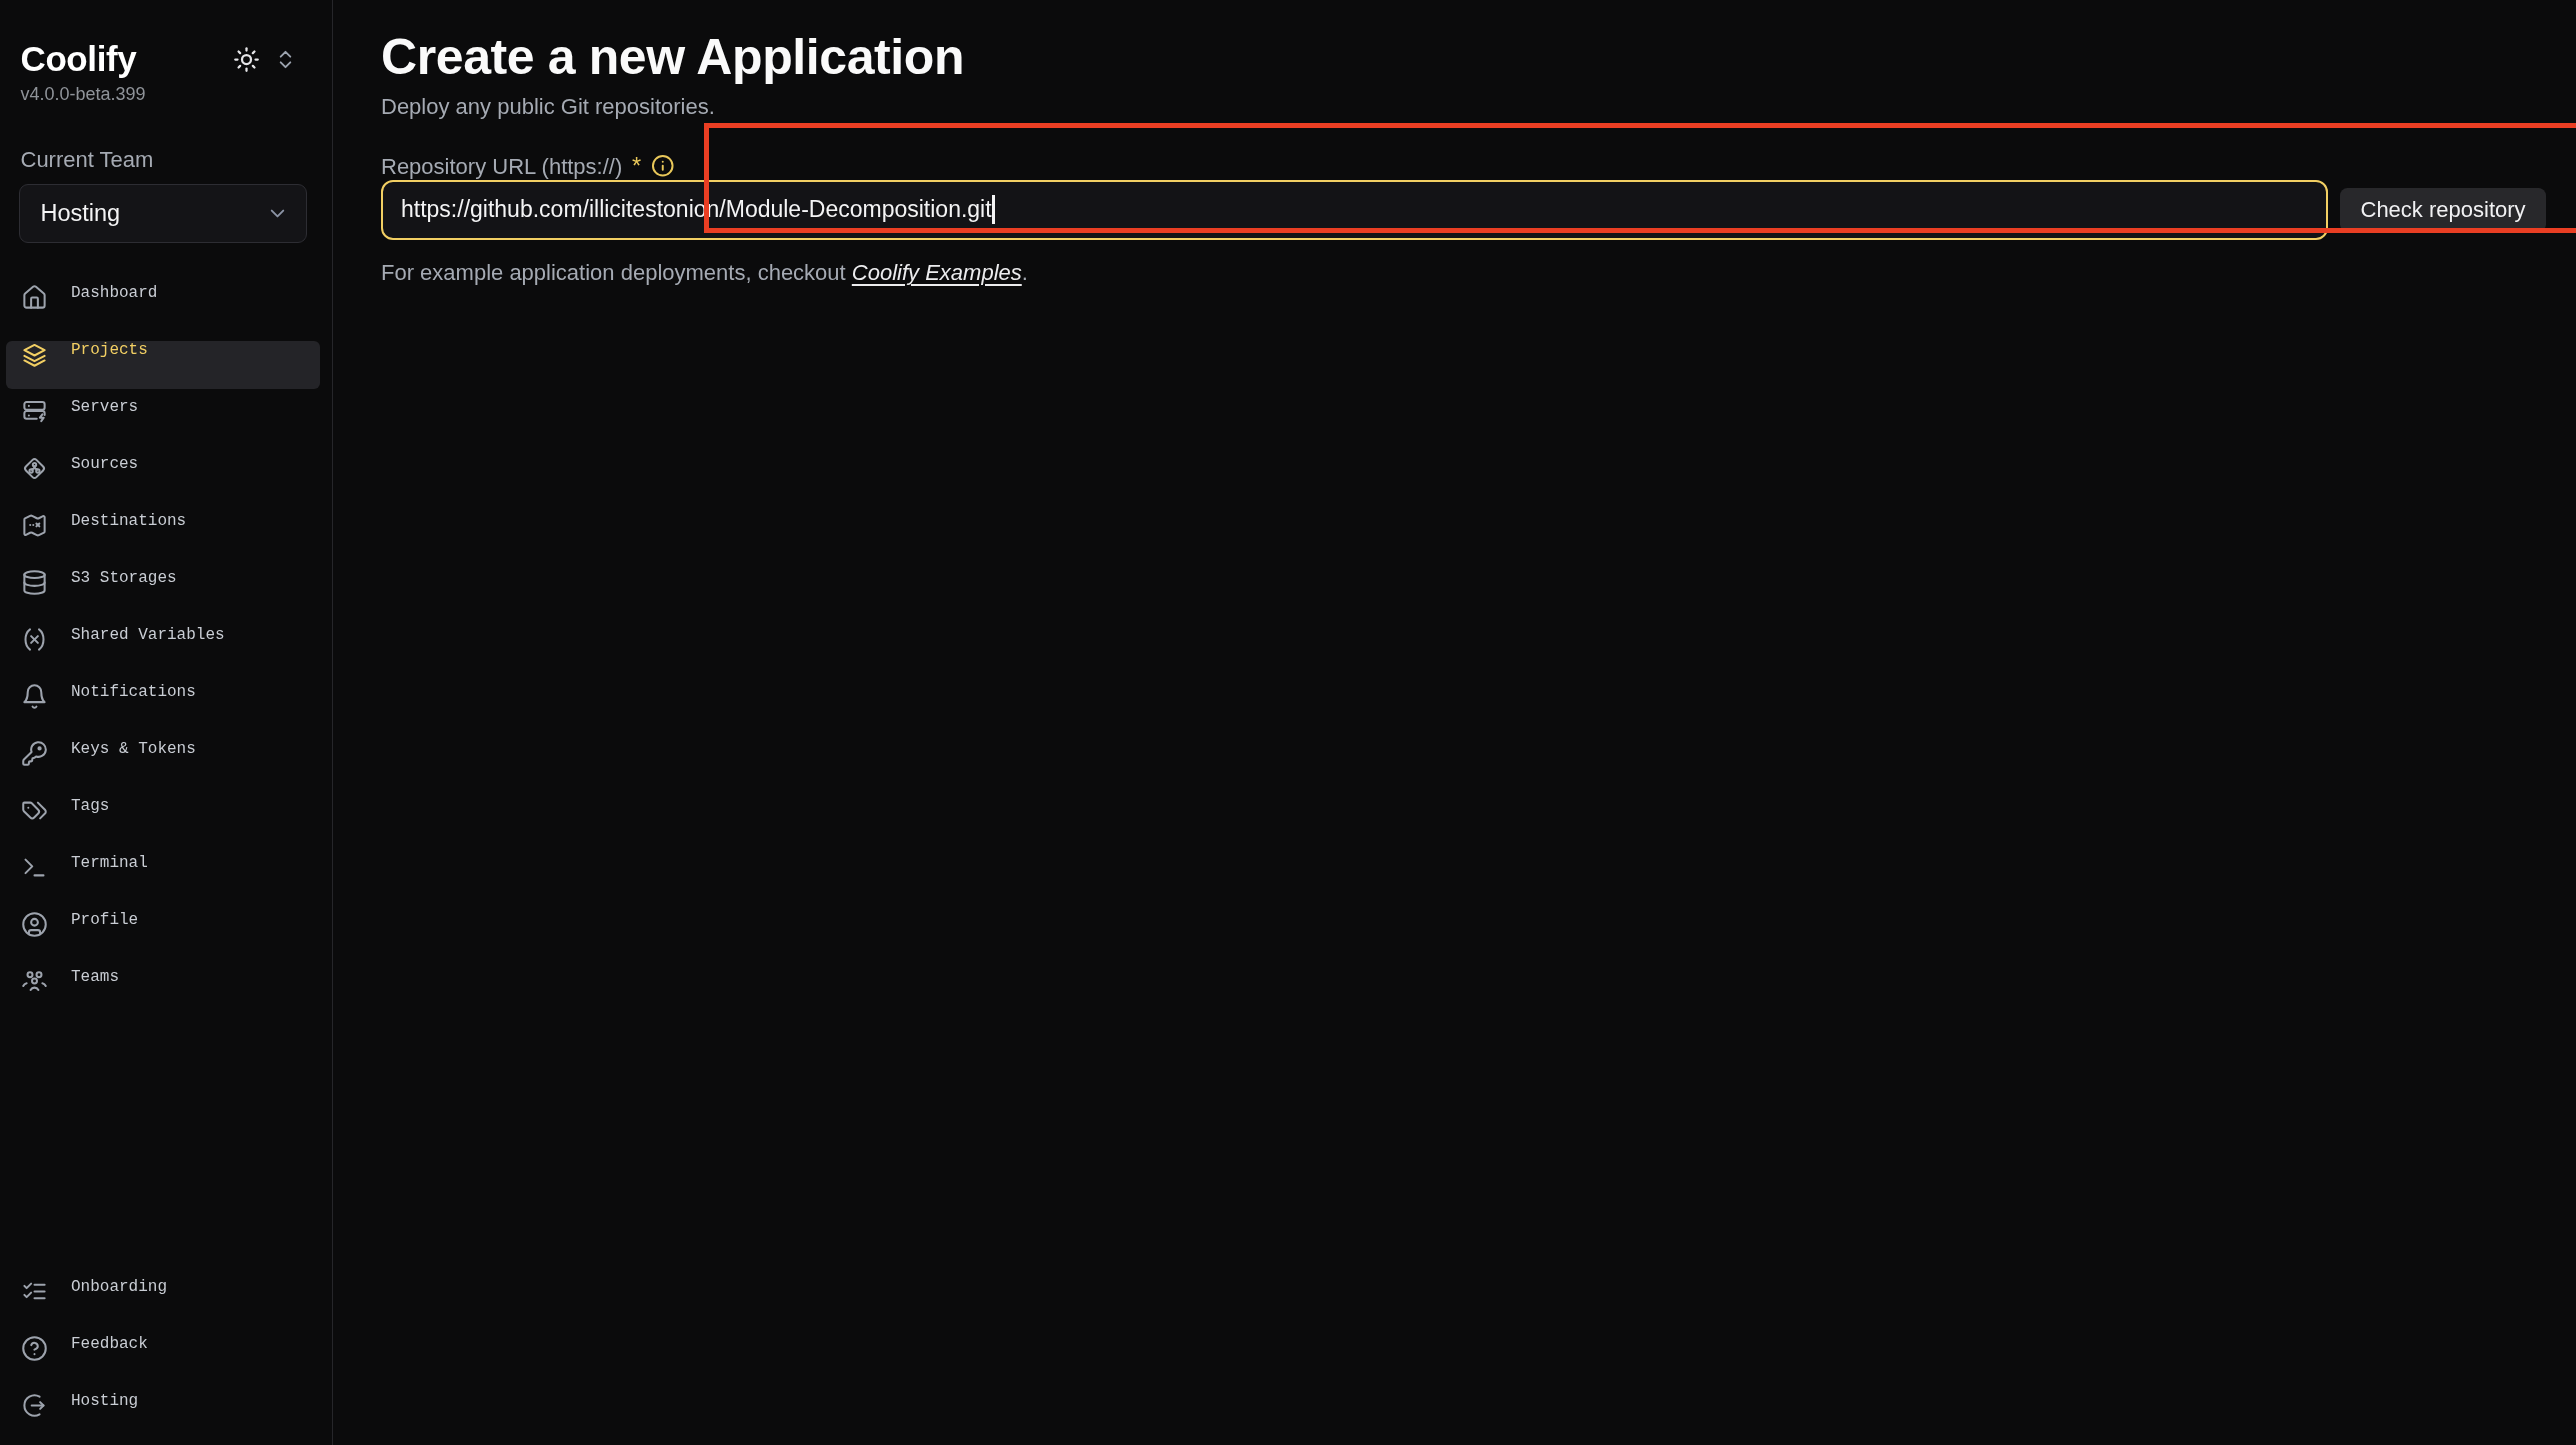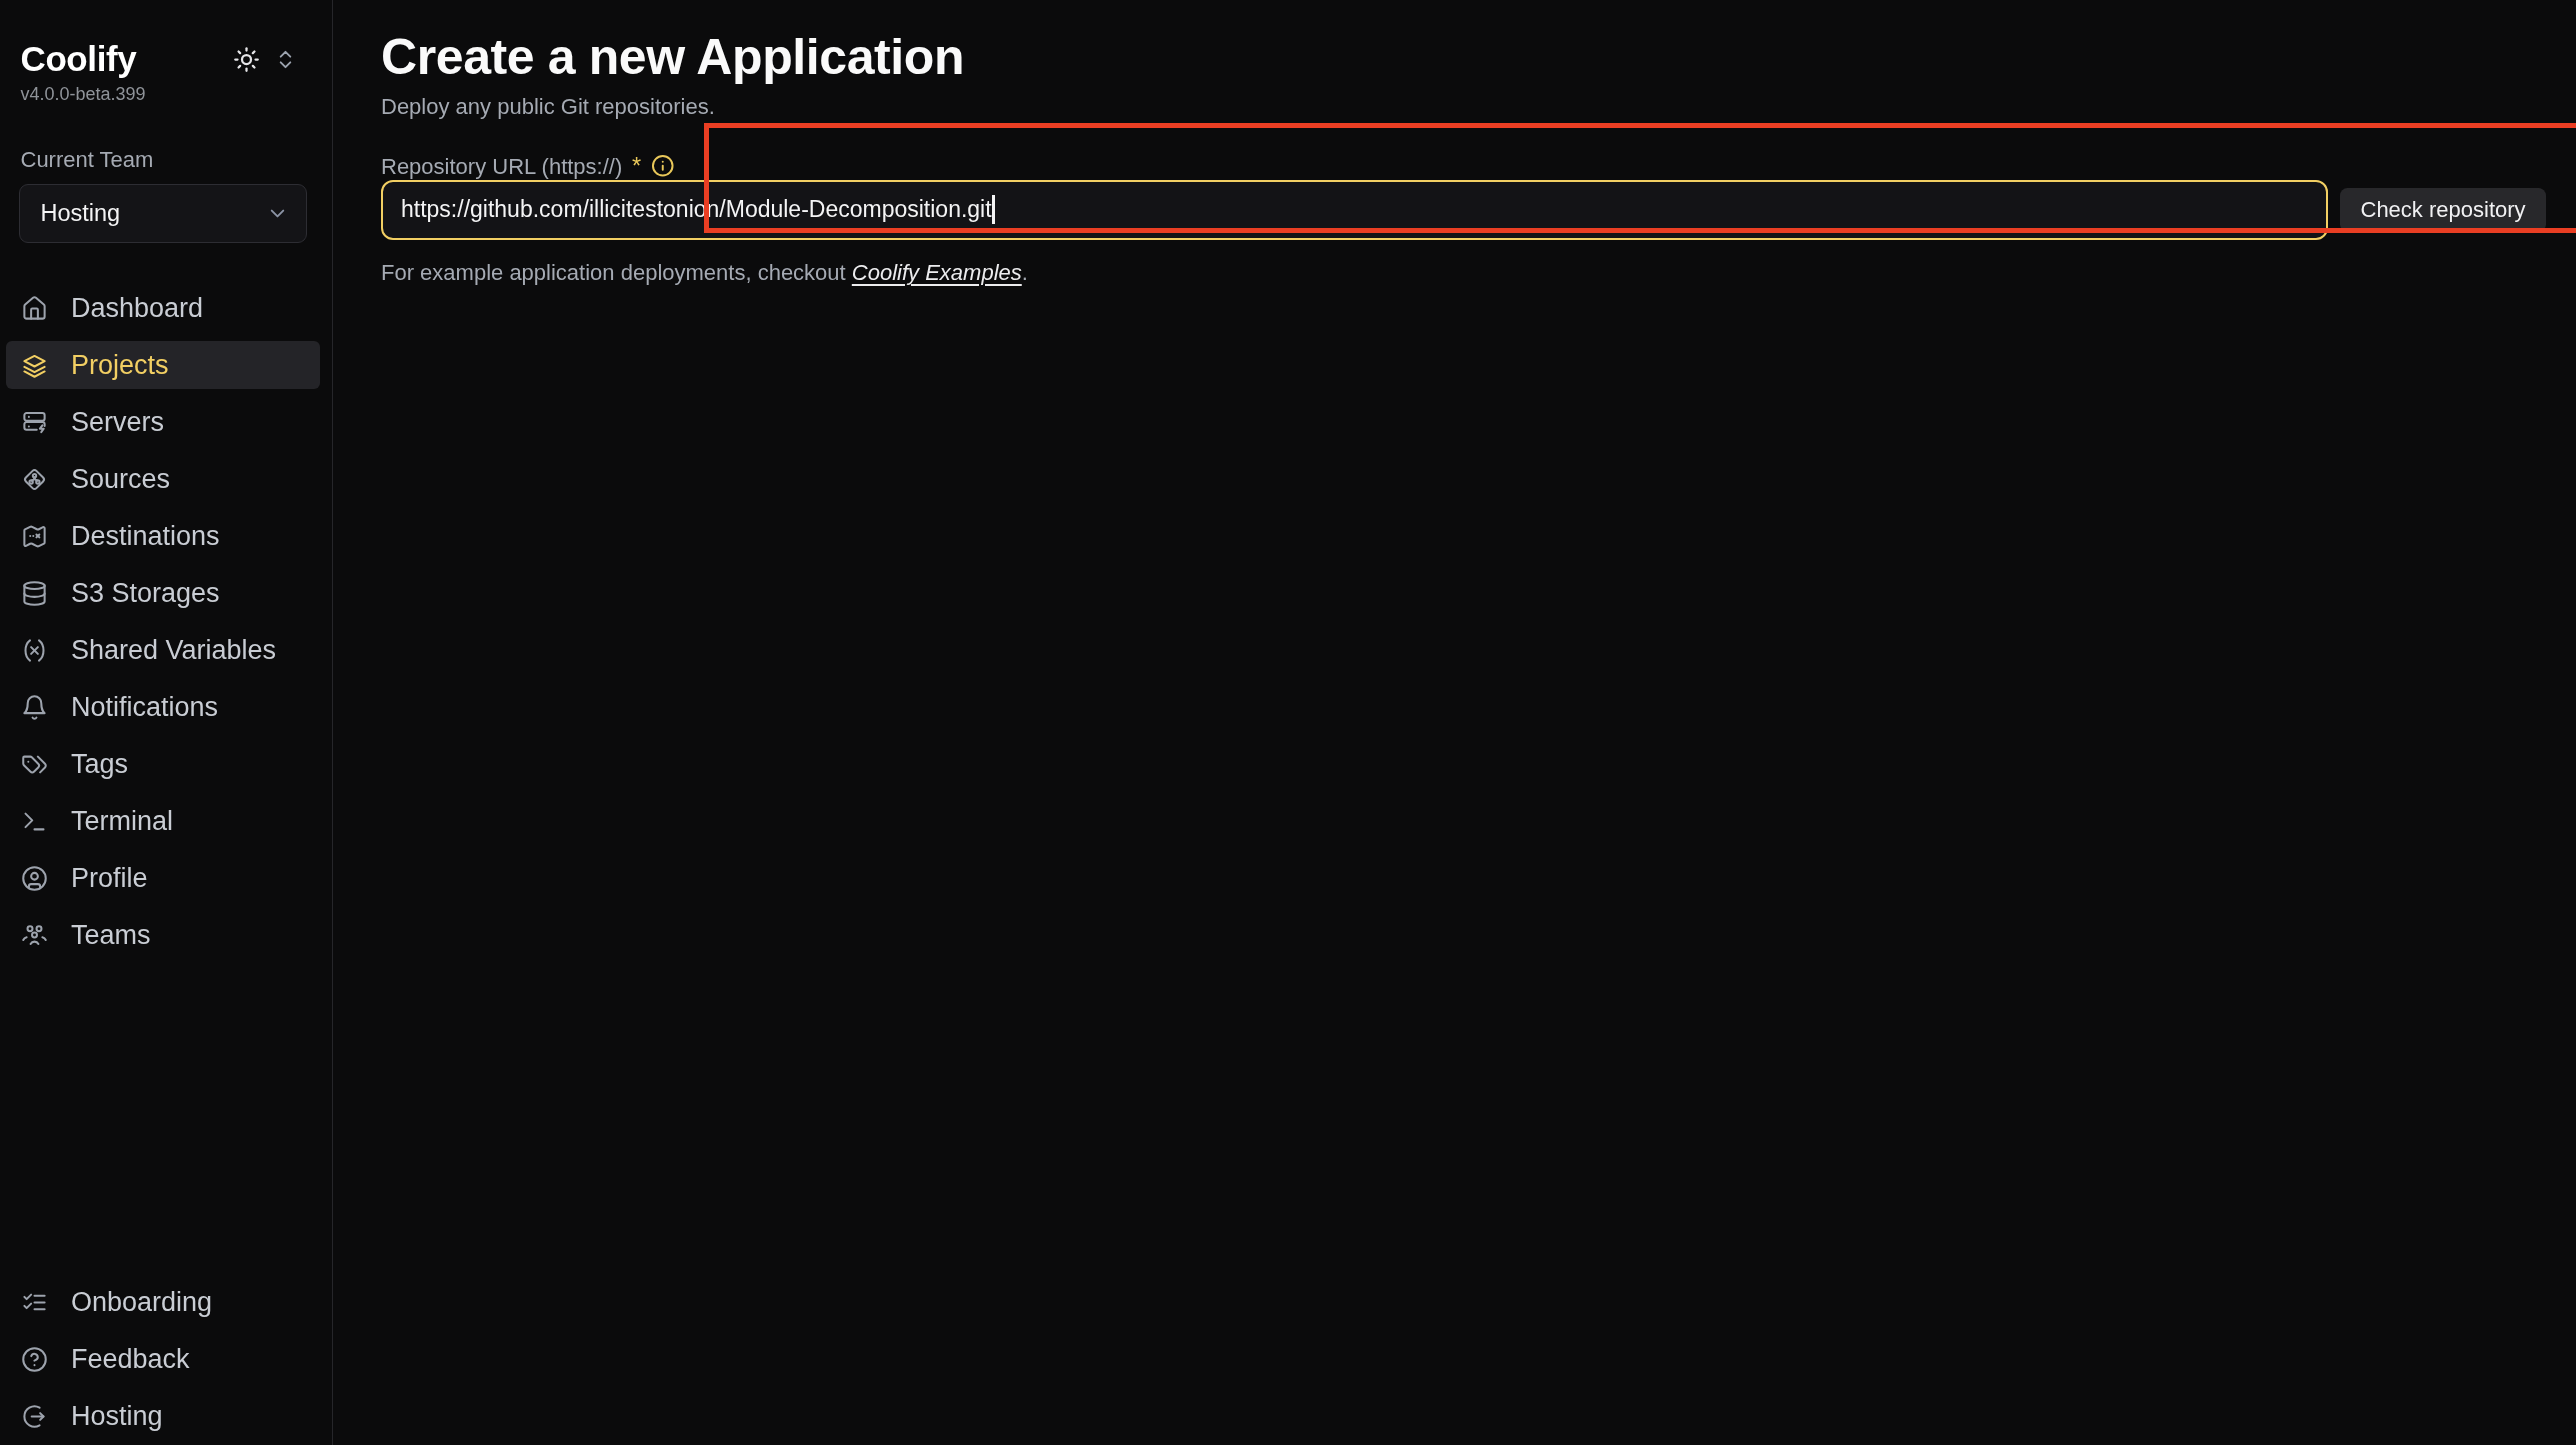--- a/index.html
+++ b/index.html
@@ -34,24 +34,25 @@
     display:flex; align-items:center;
     padding:0 16.7px 0 20.5px;
     font-size:23.5px; color:#f4f4f5; cursor:pointer;
   }
   .team-select .chev { margin-left:auto; color:#8b93a5; display:flex; }
 
   .nav { margin-top:41px; padding:0 12px 0 6px; display:flex; flex-direction:column; gap:9px; }
   .nav.footer { margin-top:auto; margin-bottom:6px; }
   .nav-item {
     height:48px; border-radius:6px;
-    display:flex; align-items:center; gap:23px;
+    display:flex; gap:23px;
     padding-left:15px;
-    font-size:27px; color:#c9cdd4; cursor:pointer;
+    font-size:16px; color:#c9cdd4; cursor:pointer;
     white-space:nowrap;
+    font-family:Liberation Mono, monospace;
   }
   .nav-item .nicon { display:flex; color:#9da3ad; }
   .nav-item.active { background:#242428; color:#f2cf63; }
   .nav-item.active .nicon { color:#f2cf63; }
   .nav-item .nicon.pink { color:#ec4899; }
   svg.i { width:27px; height:27px; }
   svg.i-sm { width:23px; height:23px; }
 
   
   .main { flex:1; position:relative; padding:27px 0 0 48px; }
@@ -221,20 +222,29 @@
             <svg class="i" viewBox="0 0 24 24" fill="none" stroke="currentColor" stroke-width="1.8" stroke-linecap="round" stroke-linejoin="round">
               <path d="M6 8a6 6 0 0 1 12 0c0 7 3 9 3 9H3s3-2 3-9"></path>
               <path d="M10.3 21a1.94 1.94 0 0 0 3.4 0"></path>
             </svg>
           </span>
         <span>Notifications</span>
       </div>
       <div class="nav-item">
         <span class="nicon">
             <svg class="i" viewBox="0 0 24 24" fill="none" stroke="currentColor" stroke-width="1.8" stroke-linecap="round" stroke-linejoin="round">
+              <path d="M2.586 17.414A2 2 0 0 0 2 18.828V21a1 1 0 0 0 1 1h3a1 1 0 0 0 1-1v-1a1 1 0 0 1 1-1h1a1 1 0 0 0 1-1v-1a1 1 0 0 1 1-1h.172a2 2 0 0 0 1.414-.586l.814-.814a6.5 6.5 0 1 0-4-4z"></path>
+              <circle cx="16.5" cy="7.5" r="1"></circle>
+            </svg>
+          </span>
+        <span>Keys &amp; Tokens</span>
+      </div>
+      <div class="nav-item">
+        <span class="nicon">
+            <svg class="i" viewBox="0 0 24 24" fill="none" stroke="currentColor" stroke-width="1.8" stroke-linecap="round" stroke-linejoin="round">
               <path d="m15 5 6.3 6.3a2.4 2.4 0 0 1 0 3.4L17 19"></path>
               <path d="M9.586 5.586A2 2 0 0 0 8.172 5H3a1 1 0 0 0-1 1v5.172a2 2 0 0 0 .586 1.414L8.29 18.29a2.426 2.426 0 0 0 3.42 0l3.58-3.58a2.426 2.426 0 0 0 0-3.42z"></path>
               <path d="M6.5 9.5h.01"></path>
             </svg>
           </span>
         <span>Tags</span>
       </div>
       <div class="nav-item">
         <span class="nicon">
             <svg class="i" viewBox="0 0 24 24" fill="none" stroke="currentColor" stroke-width="1.8" stroke-linecap="round" stroke-linejoin="round">

